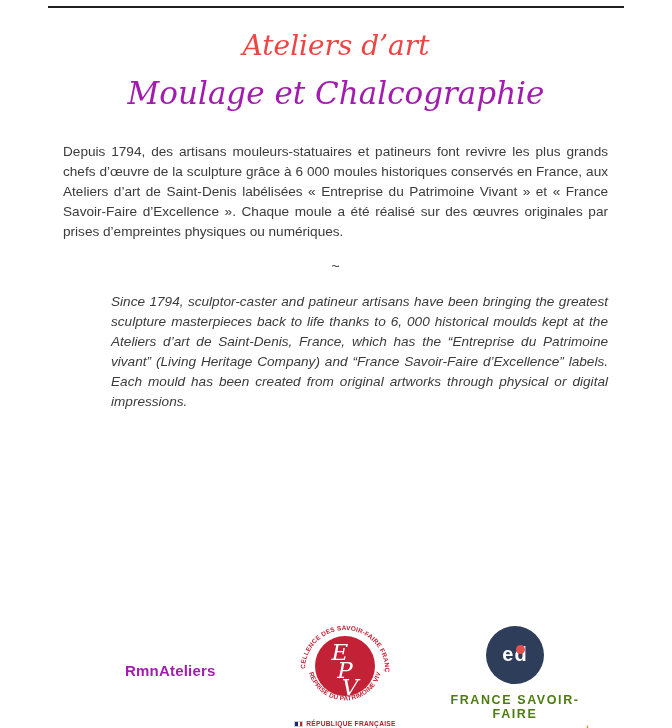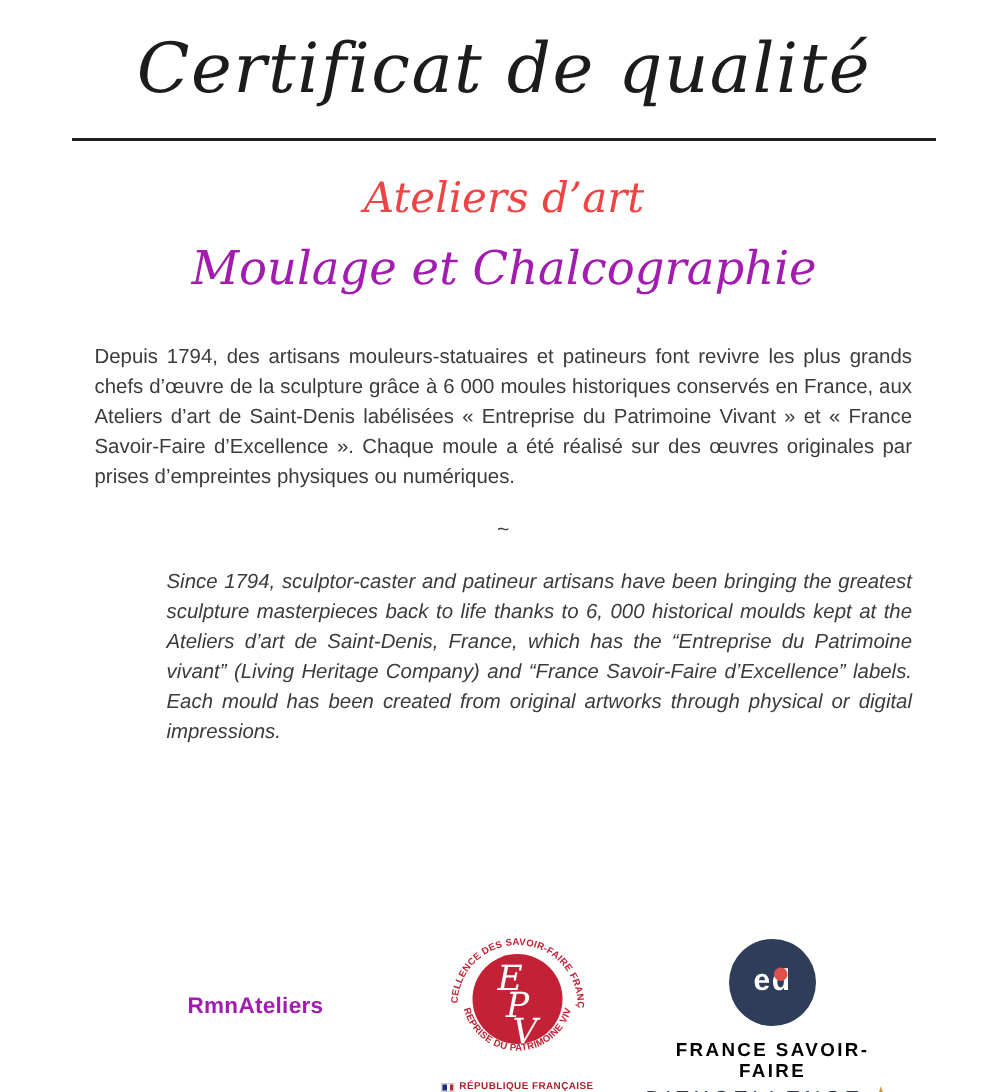--- a/index.html
+++ b/index.html
@@ -95,35 +95,34 @@
     color:#ffffff; font-weight:700; font-size:20px; line-height:36px;
     letter-spacing:1px;
   }
   .ed-dot {
     position:absolute; left:30px; top:19px;
     width:9px; height:9px; border-radius:50%;
     background:#e0514d;
   }
   .ed-line1 {
     margin-top:9px;
-    font-size:12.5px; font-weight:700; color:#000000; letter-spacing:1.6px;
+    font-size:12.5px; font-weight:700; color:#4d7c0f; letter-spacing:1.6px;
   }
   .ed-line2 {
     margin-top:3px;
     font-size:14.5px; font-weight:400; color:#2e3d59; letter-spacing:3px;
     display:flex; align-items:center; justify-content:center; gap:2px;
   }
   .ed-star { color:#c79a3f; font-size:21px; line-height:18px; }
 </style>
 </head>
 <body>
 
 <div class="page">
 
-  <div class="title">Certificat de qualité</div>
   <div class="divider"></div>
 
   <div class="subtitle-block">
     <div class="subtitle1">Ateliers d’art</div>
     <div class="subtitle2">Moulage et Chalcographie</div>
   </div>
 
   <div class="bodytext">
     <p>Depuis 1794, des artisans mouleurs-statuaires et patineurs font revivre les plus grands chefs d’œuvre de la sculpture grâce à 6 000 moules historiques conservés en France, aux Ateliers d’art de Saint-Denis labélisées « Entreprise du Patrimoine Vivant » et « France Savoir-Faire d’Excellence ». Chaque moule a été réalisé sur des œuvres originales par prises d’empreintes physiques ou numériques.</p>
     <div class="tilde">~</div>

